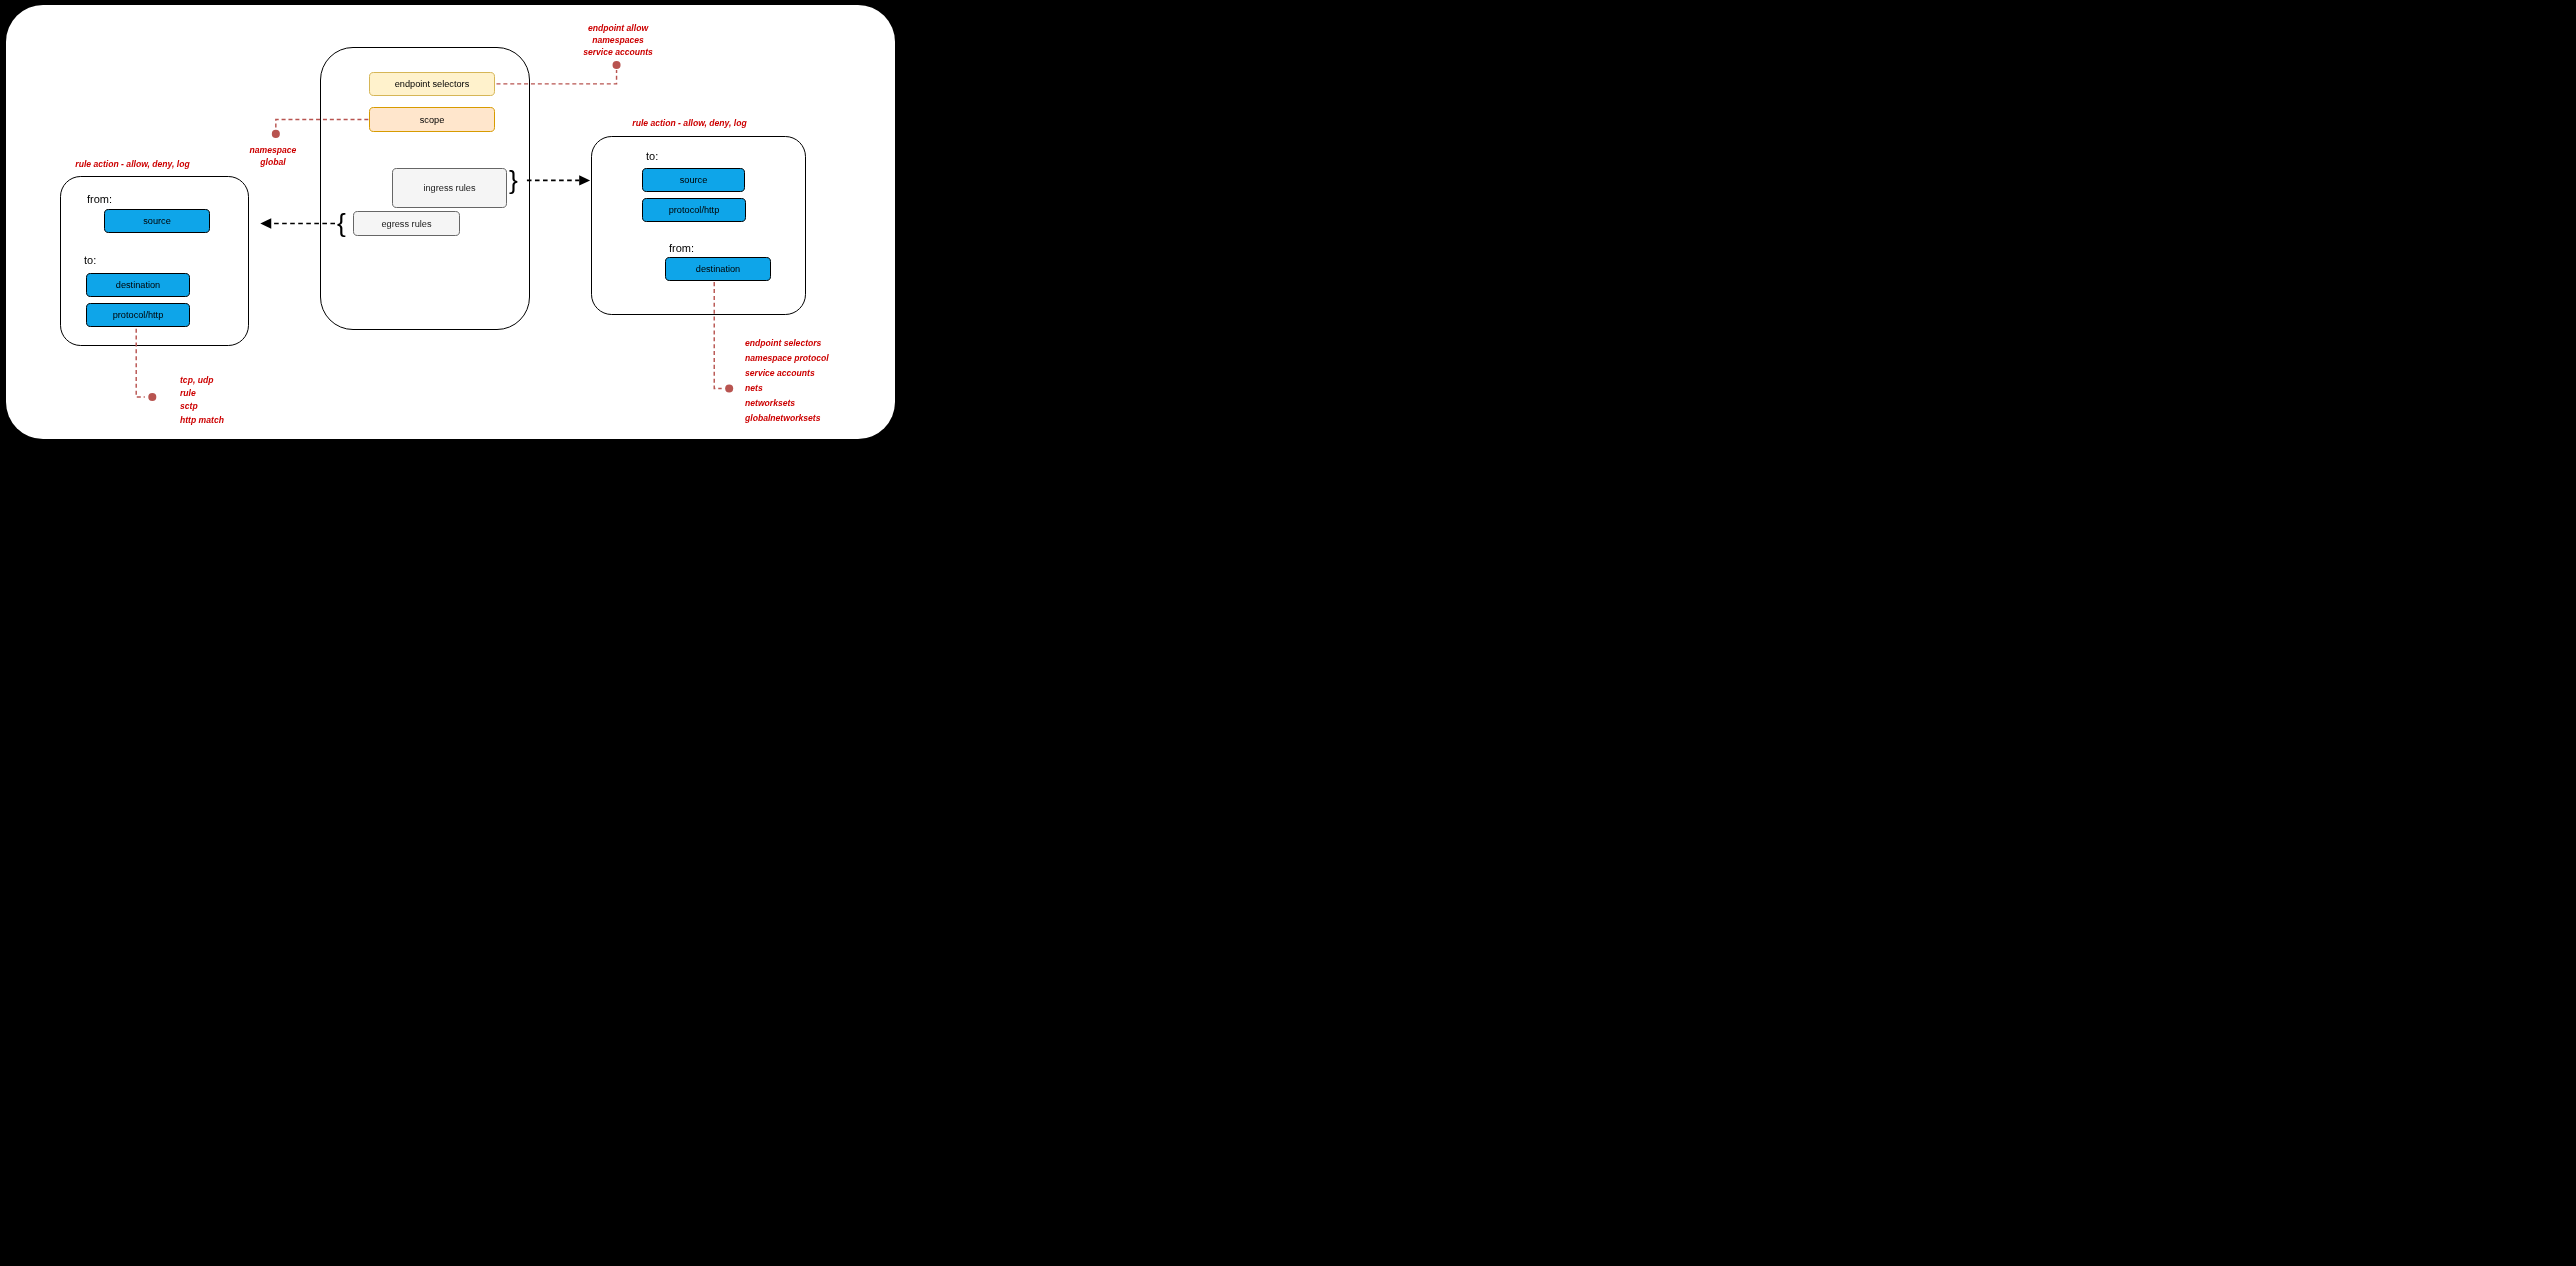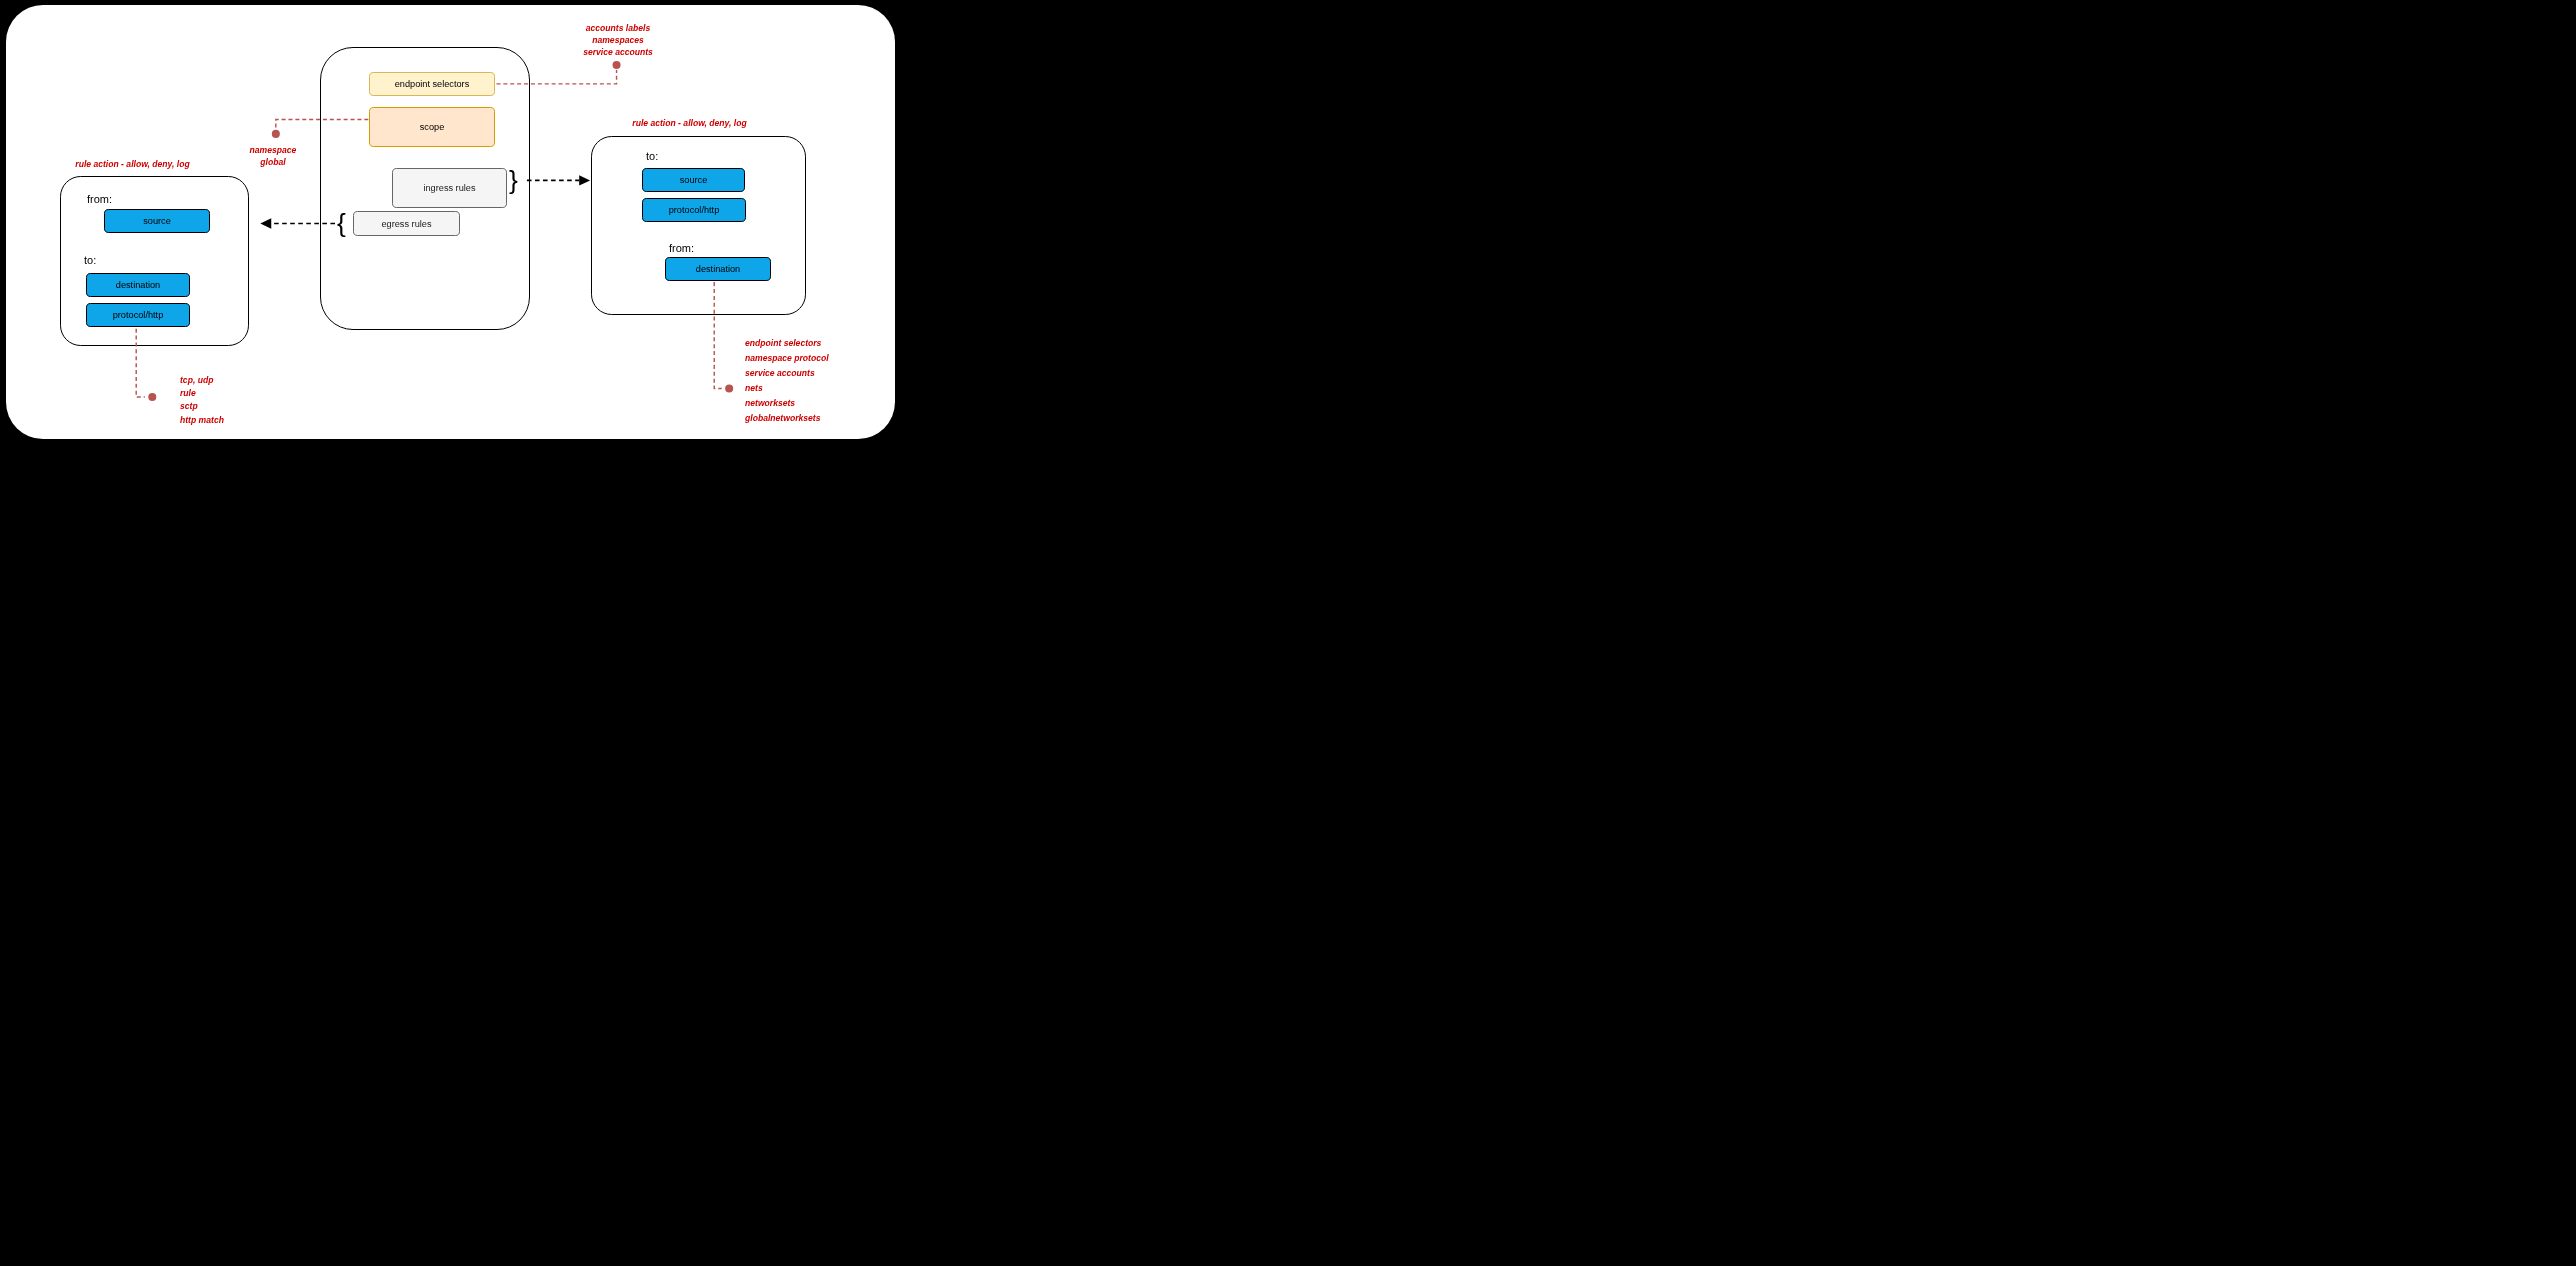--- a/index.html
+++ b/index.html
@@ -25,21 +25,21 @@
 
 <div id="canvas">
   <div class="frame"></div>
 
   <div class="container" style="left:320px;top:47px;width:208px;height:281px;border-radius:33px;"></div>
 
   <div class="shape yellow" style="left:369px;top:72px;width:126px;height:24px;">
     <span>endpoint selectors</span>
   </div>
 
-  <div class="shape orange" style="left:369px;top:107px;width:126px;height:40px;">
+  <div class="shape orange" style="left:369px;top:107px;width:126px;height:25px;">
     <span>scope</span>
   </div>
 
   <div class="shape gray" style="left:392px;top:168px;width:115px;height:40px;">
     <span>ingress rules</span>
   </div>
   <div class="brace" style="left:509px;top:167px;">}</div>
 
   <div class="shape gray" style="left:353px;top:211px;width:107px;height:25px;">
     <span>egress rules</span>
@@ -68,21 +68,21 @@
   </div>
   <div class="shape plain" style="left:642px;top:198px;width:104px;height:24px;">
     <span>protocol/http</span>
   </div>
   <div class="lbl" style="left:669px;top:242px;">from:</div>
   <div class="shape plain" style="left:665px;top:257px;width:106px;height:24px;">
     <span>destination</span>
   </div>
 
   <div class="red center" style="left:546px;top:22px;width:144px;line-height:12px;">
-    <div>accounts labels</div>
+    <div>endpoint allow</div>
     <div>namespaces</div>
     <div>service accounts</div>
   </div>
 
   <div class="red center" style="left:227px;top:144px;width:92px;line-height:12px;text-align:center;">
     <div>namespace</div>
     <div>global</div>
   </div>
 
   <div class="red" style="left:180px;top:374px;line-height:13.2px;">

